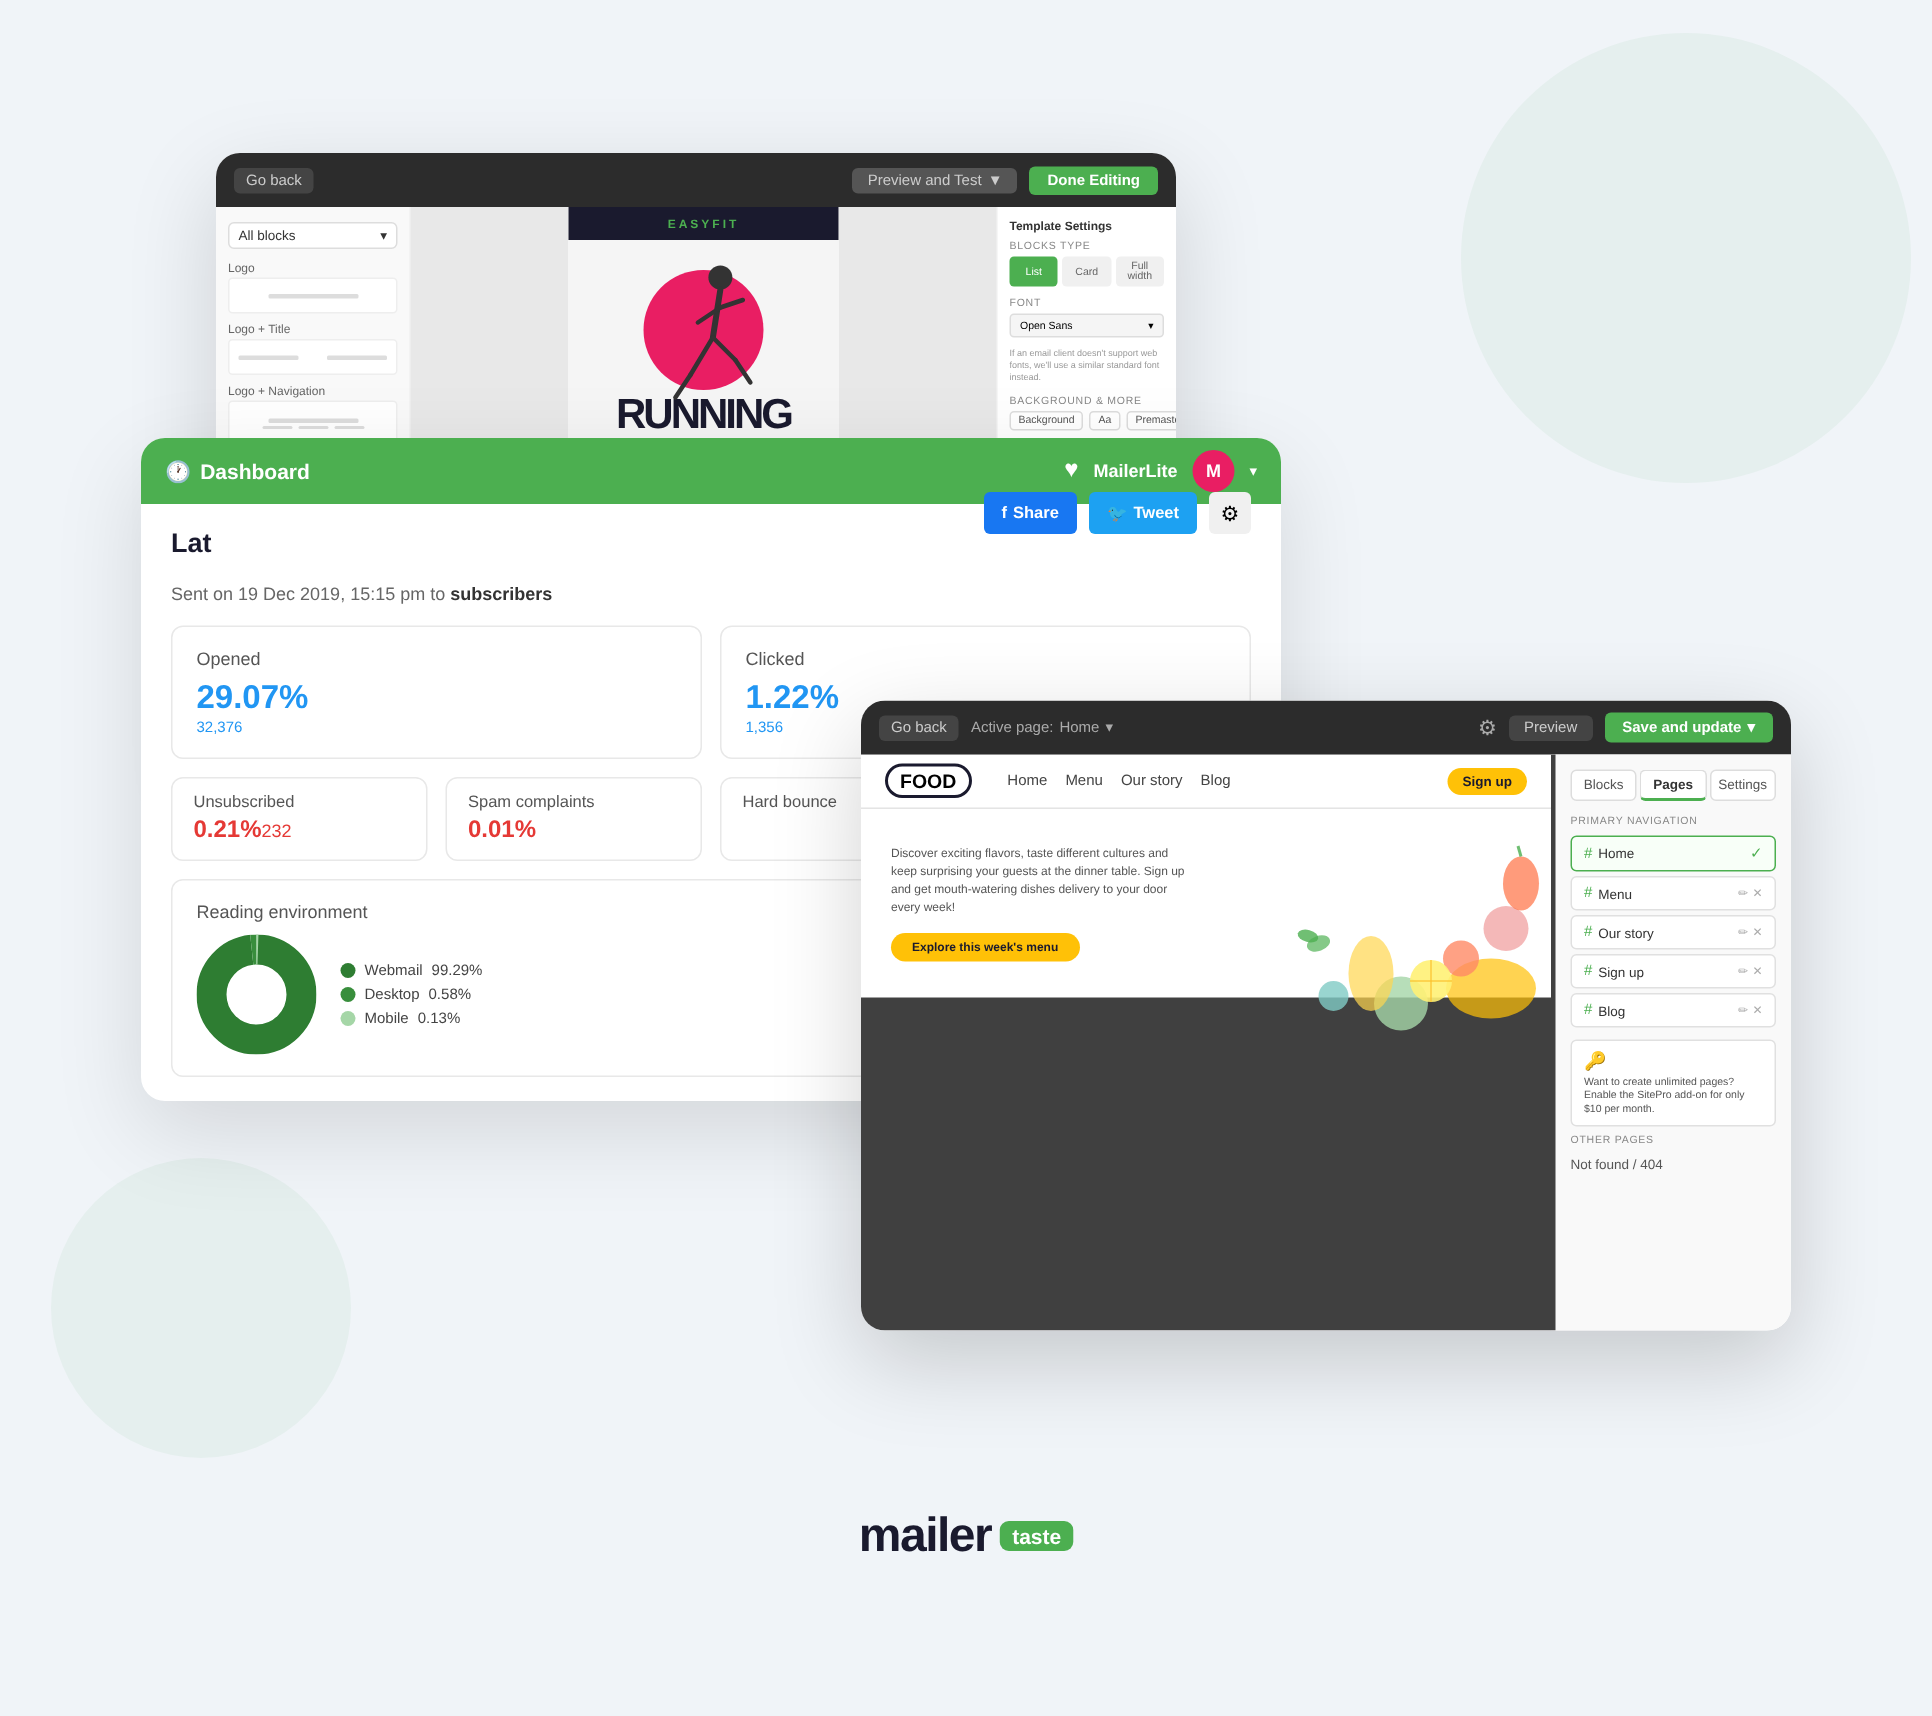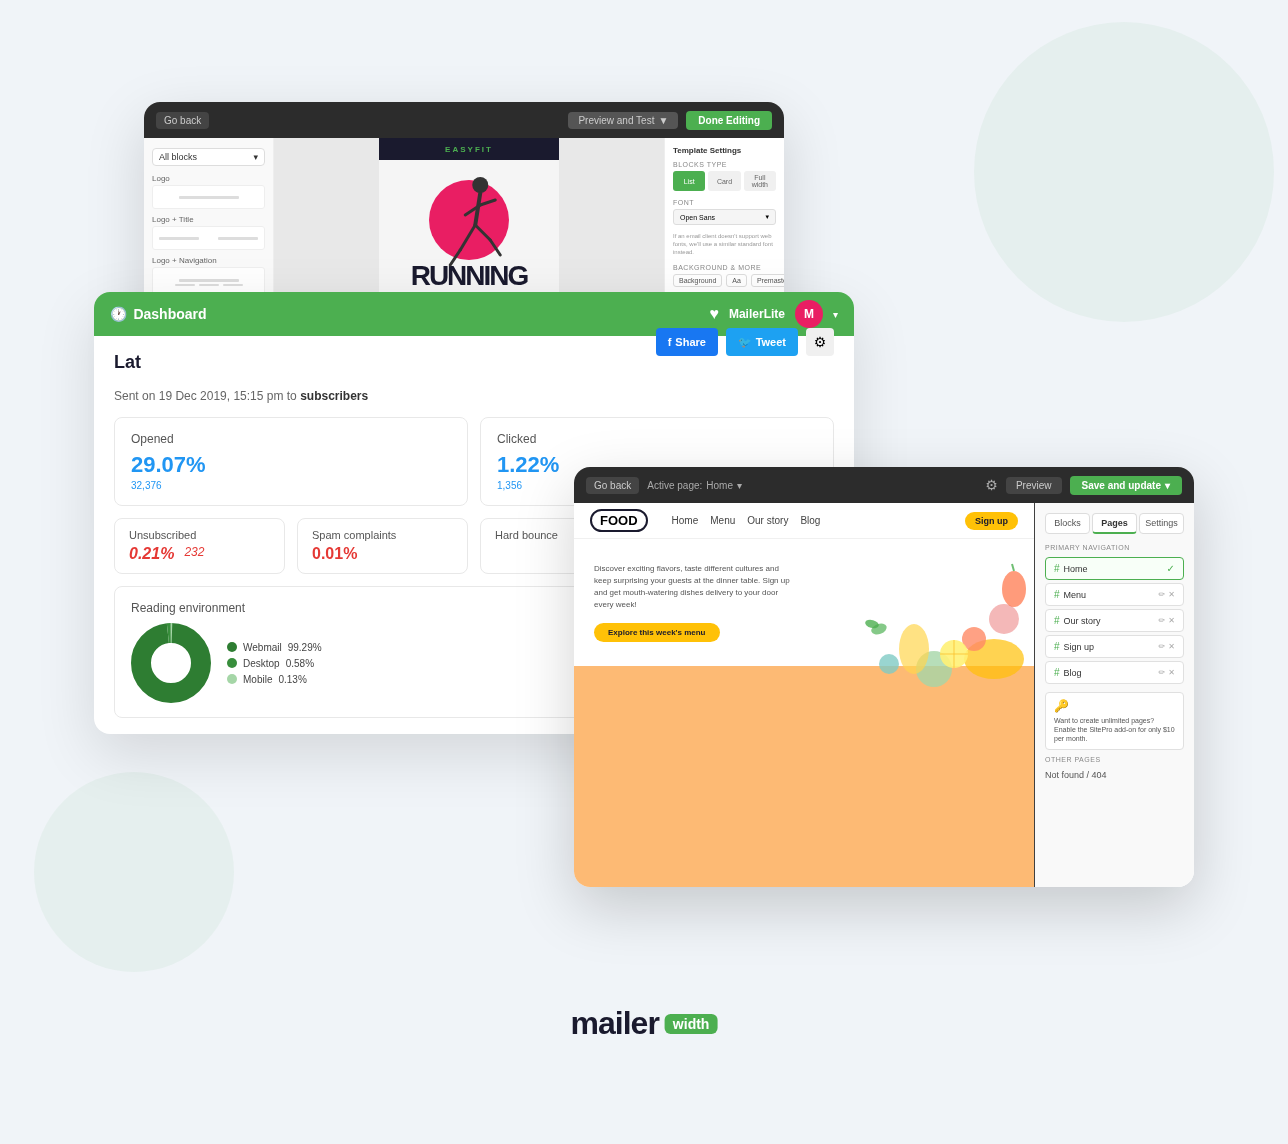--- a/index.html
+++ b/index.html
@@ -615,21 +615,21 @@
 
     .web-body {
       display: flex;
       height: calc(100% - 36px);
     }
 
     
     .web-canvas {
       flex: 1;
       overflow: hidden;
-      background: #fdba74;
+      background: #404040;
     }
     .web-nav {
       background: white;
       height: 36px;
       display: flex;
       align-items: center;
       padding: 0 16px;
       border-bottom: 1px solid #f0f0f0;
       gap: 16px;
     }
@@ -694,21 +694,21 @@
       top: 0;
       width: 200px;
       height: 160px;
       overflow: hidden;
     }
 
     
     .web-settings {
       width: 160px;
       background: #f9f9f9;
-      border-left: 1px solid #404040;
+      border-left: 3px solid #404040;
       padding: 10px;
       overflow: hidden;
     }
     .web-tabs {
       display: flex;
       gap: 2px;
       margin-bottom: 10px;
     }
     .web-tab {
       flex: 1;
@@ -991,21 +991,21 @@
         <div class="stat-card">
           <div class="stat-label">Clicked</div>
           <div class="stat-value blue">1.22%</div>
           <div class="stat-secondary">1,356</div>
         </div>
       </div>
 
       <div class="stats-row2">
         <div class="stat-card2">
           <div class="stat-label2">Unsubscribed</div>
-          <div style="display:flex;align-items:flex-start;gap:10px;font-style:italic;">
+          <div style="display:flex;align-items:center;">
             <div class="stat-value2 red">0.21%</div>
             <div class="stat-secondary2">232</div>
           </div>
         </div>
         <div class="stat-card2">
           <div class="stat-label2">Spam complaints</div>
           <div class="stat-value2 red">0.01%</div>
         </div>
         <div class="stat-card2">
           <div class="stat-label2">Hard bounce</div>
@@ -1180,16 +1180,16 @@
         </div>
 
         <div class="other-pages-label">OTHER PAGES</div>
         <div class="other-page-item">Not found / 404</div>
       </div>
     </div>
   </div>
 
   <div class="mailerlite-logo">
     <span class="logo-text">mailer</span>
-    <span class="logo-badge">width</span>
+    <span class="logo-badge">taste</span>
   </div>
 
 </div>
 
 </body></html>

